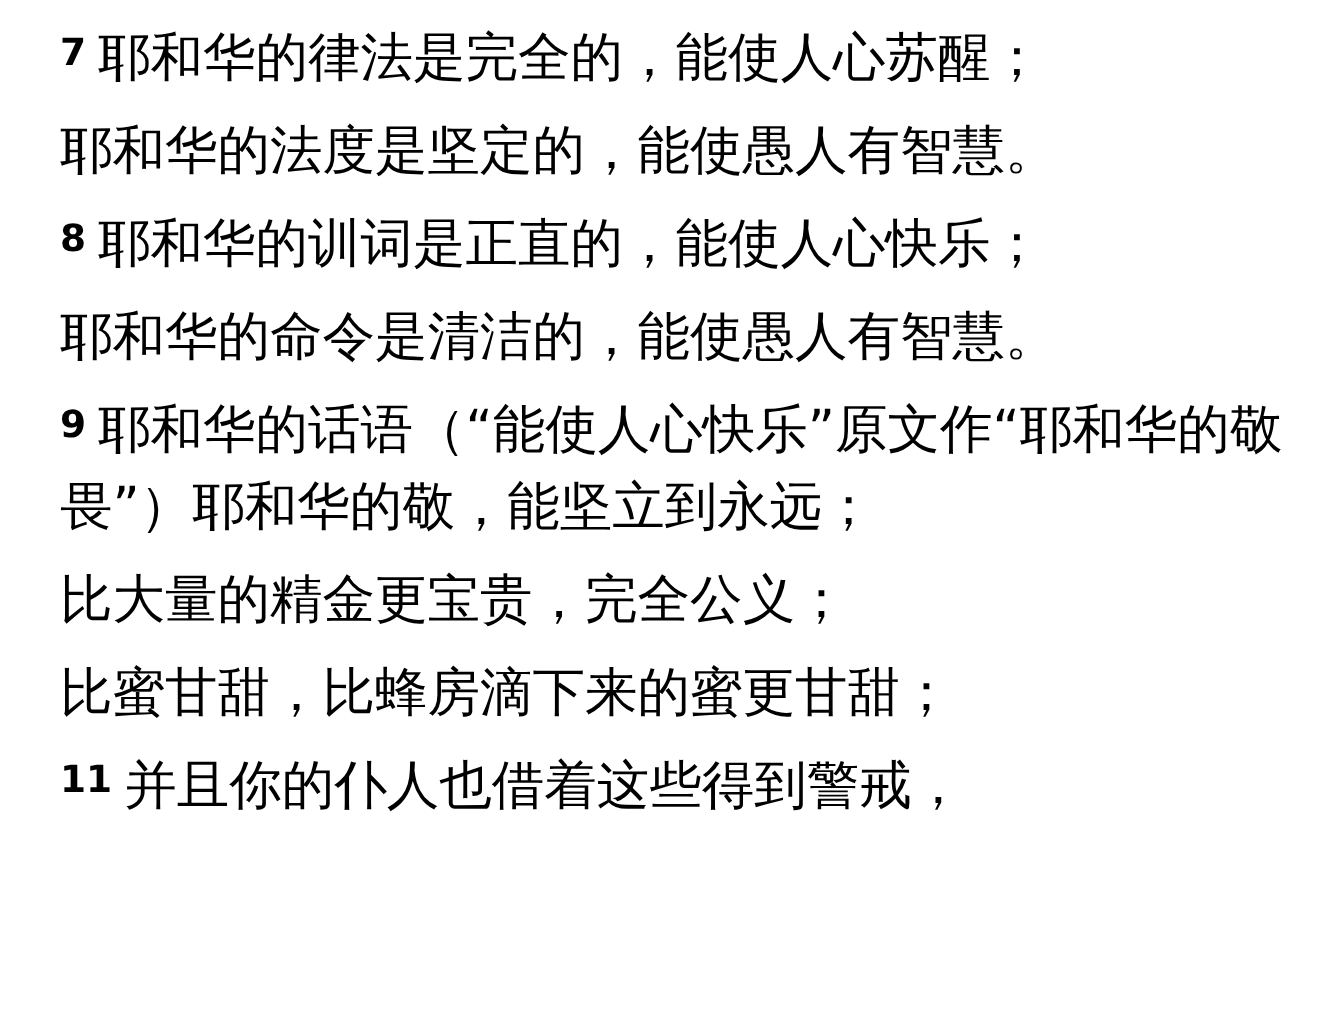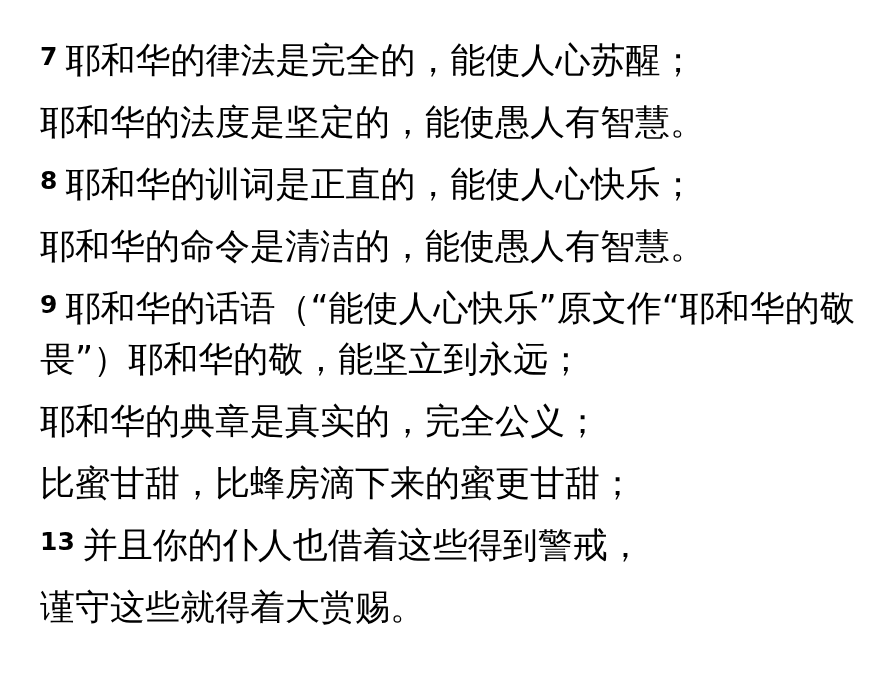--- a/index.html
+++ b/index.html
@@ -9,21 +9,20 @@
     }
     body {
       width: 888px;
       height: 682px;
       overflow: hidden;
       font-family: "DejaVu Sans", sans-serif;
     }
     .passage {
       padding: 14px 20px 0 40px;
       color: #000000;
-      margin-top: 21px;
     }
     .verse-line {
       font-size: 35px;
       line-height: 51px;
       margin: 0 0 11px 0;
       white-space: nowrap;
       color: #000000;
       letter-spacing: 0;
     }
     
@@ -65,29 +64,26 @@
 
   <div class="verse-line no-gap">
     <span class="verse-number">9</span><span class="verse-text">耶和华的话语（“能使人心快乐”原文作“耶和华的敬</span>
   </div>
 
   <div class="verse-line">
     <span class="verse-text">畏”）耶和华的敬，能坚立到永远；</span>
   </div>
 
   <div class="verse-line">
-    <span class="verse-text">耶和华的典章是真实的，完全公义；</span>
+    <span class="verse-text">比大量的精金更宝贵，完全公义；</span>
   </div>
 
 
   <div class="verse-line">
     <span class="verse-text">比蜜甘甜，比蜂房滴下来的蜜更甘甜；</span>
   </div>
 
   <div class="verse-line">
-    <span class="verse-number">13</span><span class="verse-text">并且你的仆人也借着这些得到警戒，</span>
+    <span class="verse-number">11</span><span class="verse-text">并且你的仆人也借着这些得到警戒，</span>
   </div>
 
-  <div class="verse-line">
-    <span class="verse-text">谨守这些就得着大赏赐。</span>
-  </div>
 
 </div>
 
 </body></html>

